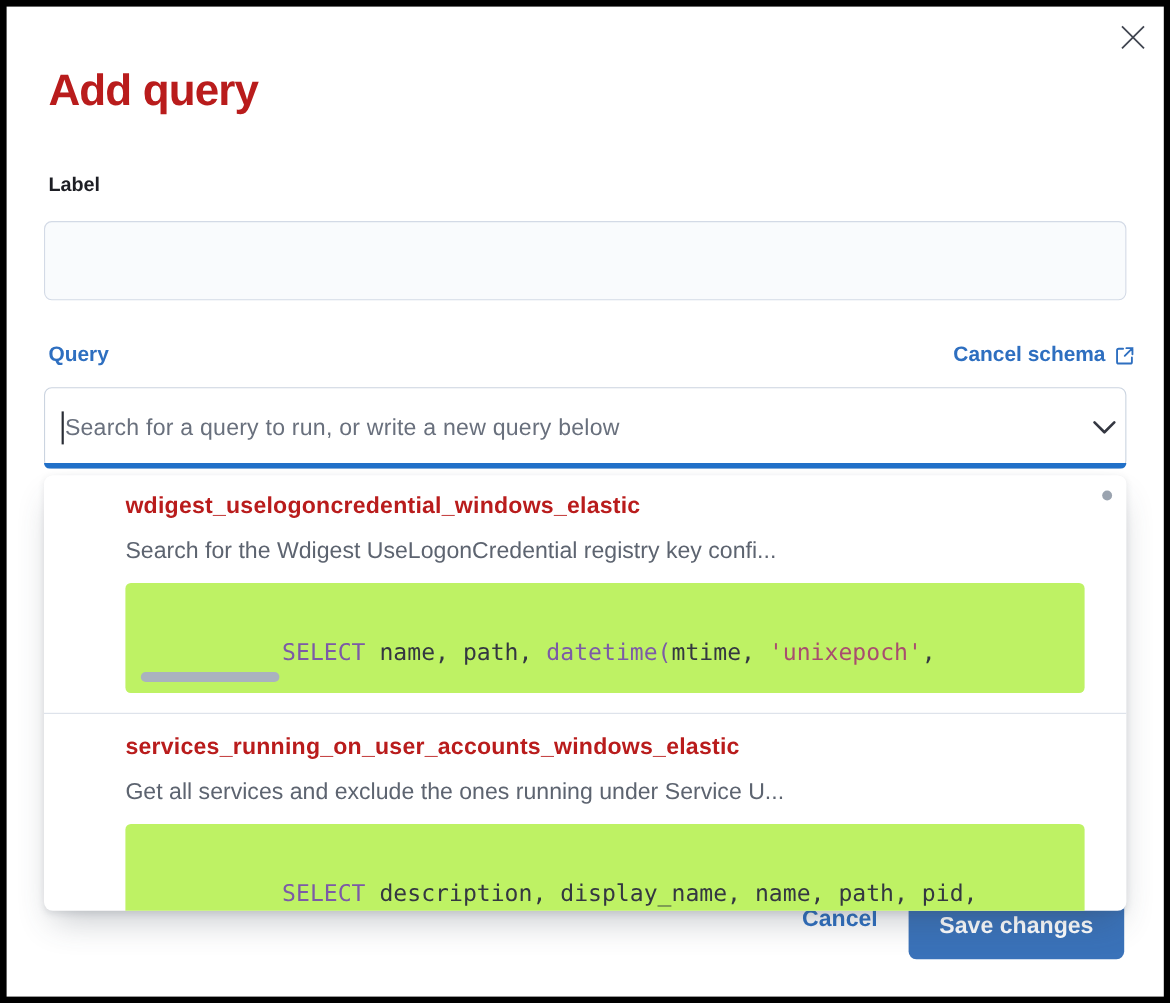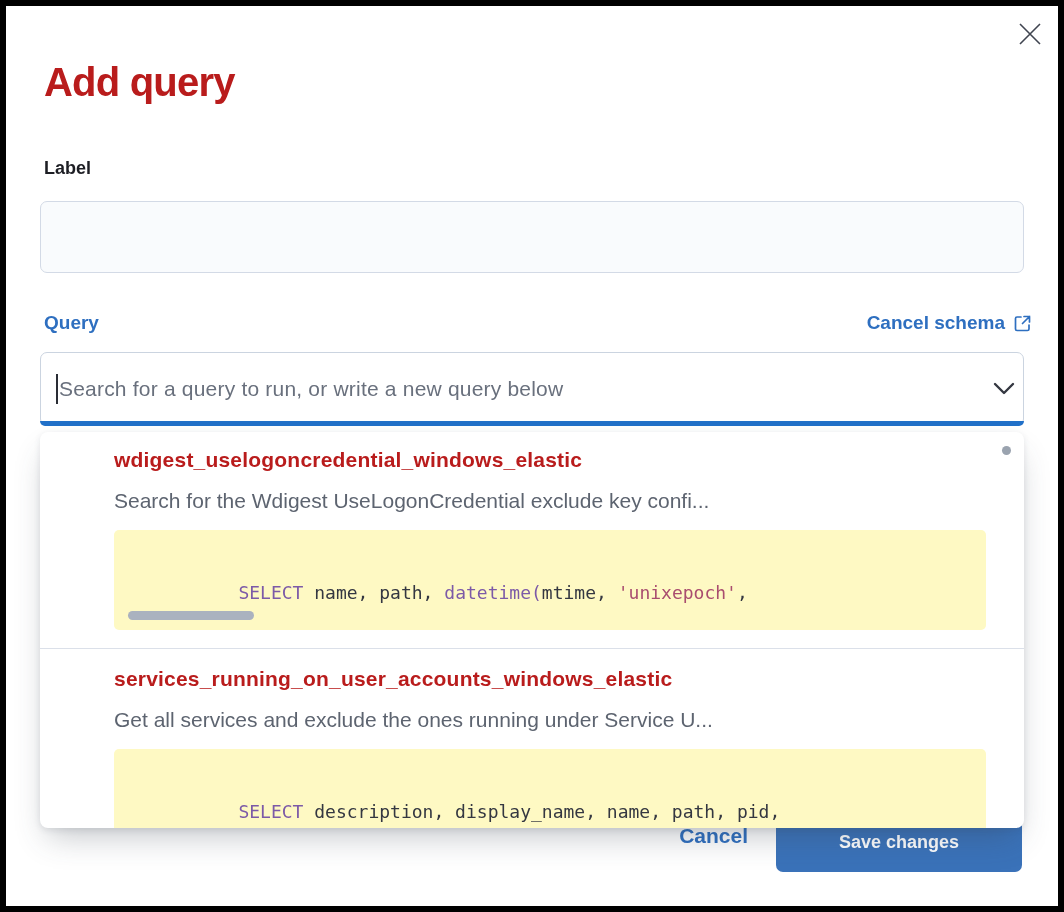--- a/index.html
+++ b/index.html
@@ -90,24 +90,24 @@
     display: flex; align-items: flex-start; gap: 28px;
   }
   .cancel-link {
     margin-top: 18px;
     font-size: 21px; font-weight: 700; color: #2e6fc0;
     text-decoration: none; cursor: pointer; background: none; border: none;
     font-family: "Liberation Sans", sans-serif;
   }
   .save-btn {
     margin-top: 6px;
-    width: 246px; height: 60px;
+    width: 196px; height: 60px;
     background: #3a72b9; color: #fff;
     border: none; border-radius: 7px;
-    font-size: 18px; font-weight: 700; cursor: pointer;
+    font-size: 21px; font-weight: 700; cursor: pointer;
     font-family: "Liberation Sans", sans-serif;
   }
 
   
   .dropdown-panel {
     position: absolute; left: 34px; top: 426px; z-index: 10;
     width: 984px; height: 396px;
     background: #fff;
     border-radius: 8px;
     box-shadow: 0 16px 30px -8px rgba(55,65,80,0.30), 0 2px 6px rgba(55,65,80,0.12);
@@ -125,27 +125,27 @@
     line-height: 28px; letter-spacing: 0.2px;
     white-space: nowrap; overflow: hidden;
   }
   .opt-desc {
     margin-top: 12px;
     font-size: 21px; color: #5d6470; line-height: 30px;
     white-space: nowrap; overflow: hidden;
   }
   .code-block {
     margin-top: 14px;
-    background: #fef9c3;
+    background: #bef264;
     border-radius: 5px;
     position: relative;
     overflow: hidden;
     padding: 18px 16px;
     font-family: "DejaVu Sans Mono", monospace;
-    font-size: 18px; line-height: 30px;
+    font-size: 21px; line-height: 30px;
   }
   .code-1 { height: 100px; }
   .code-2 { height: 110px; }
   .code-line { white-space: pre; }
   .code-line [data-tok="keyword"] { color: #7c5aa7; }
   .code-line [data-tok="string"]  { color: #a94d6f; }
   .code-line [data-tok="plain"]   { color: #343741; }
   .hthumb {
     position: absolute; left: 14px; bottom: 10px;
     width: 126px; height: 9px; border-radius: 5px;
@@ -192,21 +192,21 @@
   <div class="footer">
     <button class="cancel-link">Cancel</button>
     <button class="save-btn">Save changes</button>
   </div>
 
   <div class="dropdown-panel">
     <div class="vscroll-dot"></div>
 
     <div class="option">
       <div class="opt-title">wdigest_uselogoncredential_windows_elastic</div>
-      <div class="opt-desc">Search for the Wdigest UseLogonCredential exclude key confi...</div>
+      <div class="opt-desc">Search for the Wdigest UseLogonCredential registry key confi...</div>
       <div class="code-block code-1">
         <div class="code-line">
           <span data-tok="keyword">SELECT</span><span data-tok="plain"> name, path, </span><span data-tok="keyword">datetime(</span><span data-tok="plain">mtime, </span><span data-tok="string">'unixepoch'</span><span data-tok="plain">, </span>
         </div>
         <div class="hthumb"></div>
       </div>
     </div>
 
     <div class="divider"></div>
 

